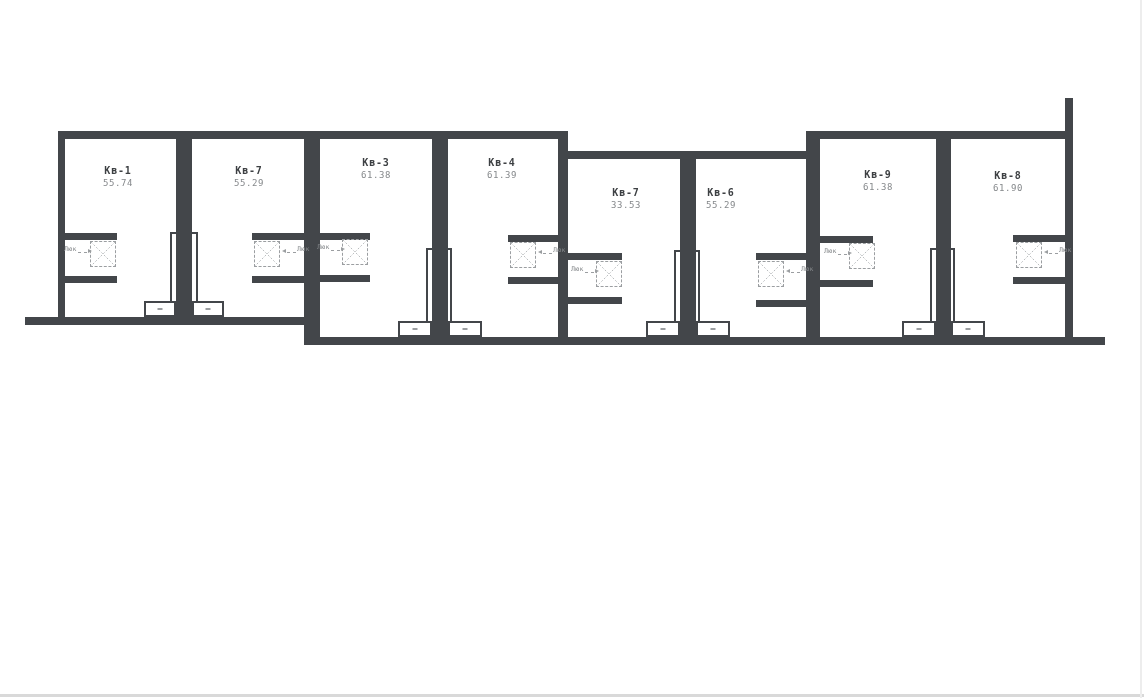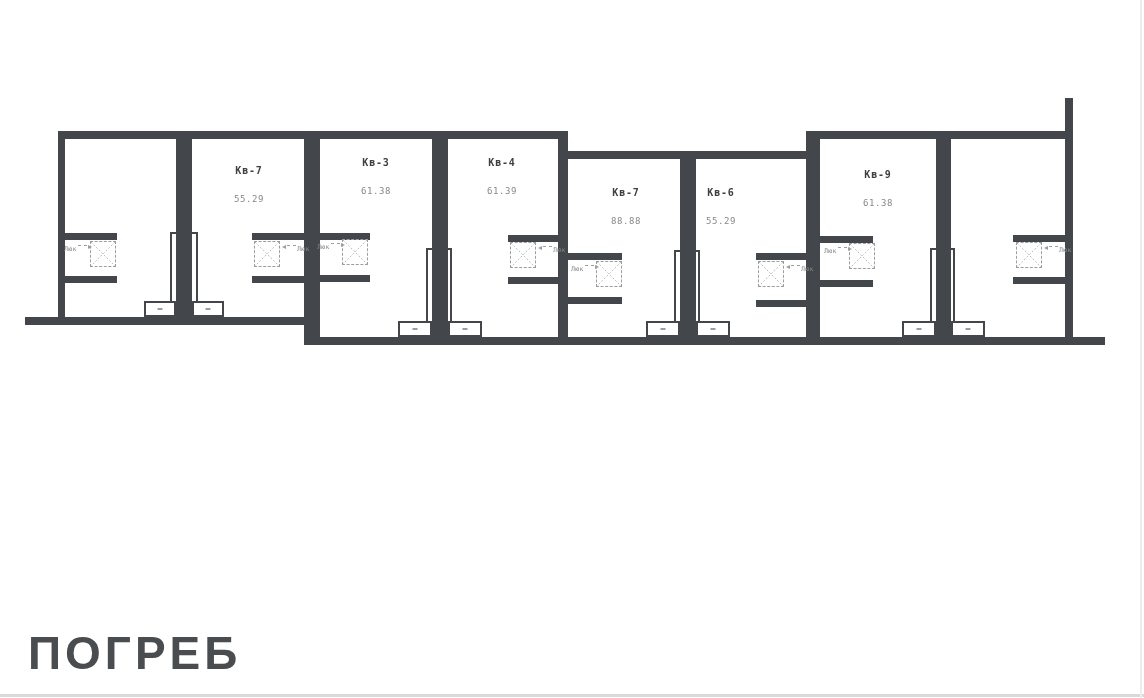--- a/index.html
+++ b/index.html
@@ -10,31 +10,31 @@
   
   .tl{position:absolute;background:var(--wall,#43464a);}
   
   .ebox{position:absolute;background:#fff;border:2px solid var(--wall,#43464a);box-sizing:border-box;}
   .emark{position:absolute;width:5px;height:2px;background:var(--hatch,#9b9ea1);left:50%;top:50%;
          transform:translate(-50%,-50%);}
   
   .hatch{position:absolute;width:26px;height:26px;border:1px dashed var(--hatch,#9b9ea1);
          box-sizing:border-box;background:transparent;}
   .hatch svg{display:block;width:100%;height:100%;}
-  .htag{position:absolute;display:flex;align-items:flex-start;height:8px;
+  .htag{position:absolute;display:flex;align-items:flex-end;height:8px;
         font-size:6.5px;color:var(--unit_area,#85888b);letter-spacing:0.3px;white-space:nowrap;}
   .lead{width:9px;height:0;border-top:1px dashed var(--hatch,#9b9ea1);margin:0 1px;}
   .arrR{width:0;height:0;border-top:2.5px solid transparent;border-bottom:2.5px solid transparent;
         border-left:4px solid var(--hatch,#9b9ea1);}
   .arrL{width:0;height:0;border-top:2.5px solid transparent;border-bottom:2.5px solid transparent;
         border-right:4px solid var(--hatch,#9b9ea1);}
   
   .ulabel{position:absolute;width:140px;margin-left:-70px;text-align:center;}
   .uname{font-size:10px;font-weight:bold;color:var(--unit_name,#3d4043);letter-spacing:0.8px;}
-  .uarea{font-size:9px;color:var(--unit_area,#85888b);letter-spacing:0.6px;margin-top:18px;}
+  .uarea{font-size:9px;color:var(--unit_area,#85888b);letter-spacing:0.6px;margin-top:2px;}
   
   .title{position:absolute;left:28px;top:626px;font-family:"Liberation Sans","DejaVu Sans",sans-serif;
          font-weight:bold;font-size:46px;letter-spacing:4px;color:var(--title,#4a4d50);}
   .rule-b{position:absolute;left:0;top:694px;width:1144px;height:3px;background:#d9d9d9;}
   .rule-r{position:absolute;left:1140px;top:0;width:2px;height:698px;background:#ededed;}
 </style>
 </head>
 <body>
 
 <div class="canvas">
@@ -197,43 +197,50 @@
       <span>Люк</span>
       <span class="lead"></span>
       <span class="arrR"></span>
     </div>
   <div class="htag" style="left:1044px;top:246px">
       <span class="arrL"></span>
       <span class="lead"></span>
       <span>Люк</span>
     </div>
 
+  <div class="ulabel" style="left:118px;top:165px">
+    <div class="uname">Кв-1</div>
+    <div class="uarea">55.74</div>
+  </div>
   <div class="ulabel" style="left:249px;top:165px">
     <div class="uname">Кв-7</div>
     <div class="uarea">55.29</div>
   </div>
   <div class="ulabel" style="left:376px;top:157px">
     <div class="uname">Кв-3</div>
     <div class="uarea">61.38</div>
   </div>
   <div class="ulabel" style="left:502px;top:157px">
     <div class="uname">Кв-4</div>
     <div class="uarea">61.39</div>
   </div>
   <div class="ulabel" style="left:626px;top:187px">
     <div class="uname">Кв-7</div>
-    <div class="uarea">88.88</div>
+    <div class="uarea">33.53</div>
   </div>
   <div class="ulabel" style="left:721px;top:187px">
     <div class="uname">Кв-6</div>
     <div class="uarea">55.29</div>
   </div>
   <div class="ulabel" style="left:878px;top:169px">
     <div class="uname">Кв-9</div>
     <div class="uarea">61.38</div>
   </div>
-
-  <div class="title">ПОГРЕБ</div>
+  <div class="ulabel" style="left:1008px;top:170px">
+    <div class="uname">Кв-8</div>
+    <div class="uarea">61.90</div>
+  </div>
+
 
   <div class="rule-b"></div>
   <div class="rule-r"></div>
 
 </div>
 
 </body></html>

